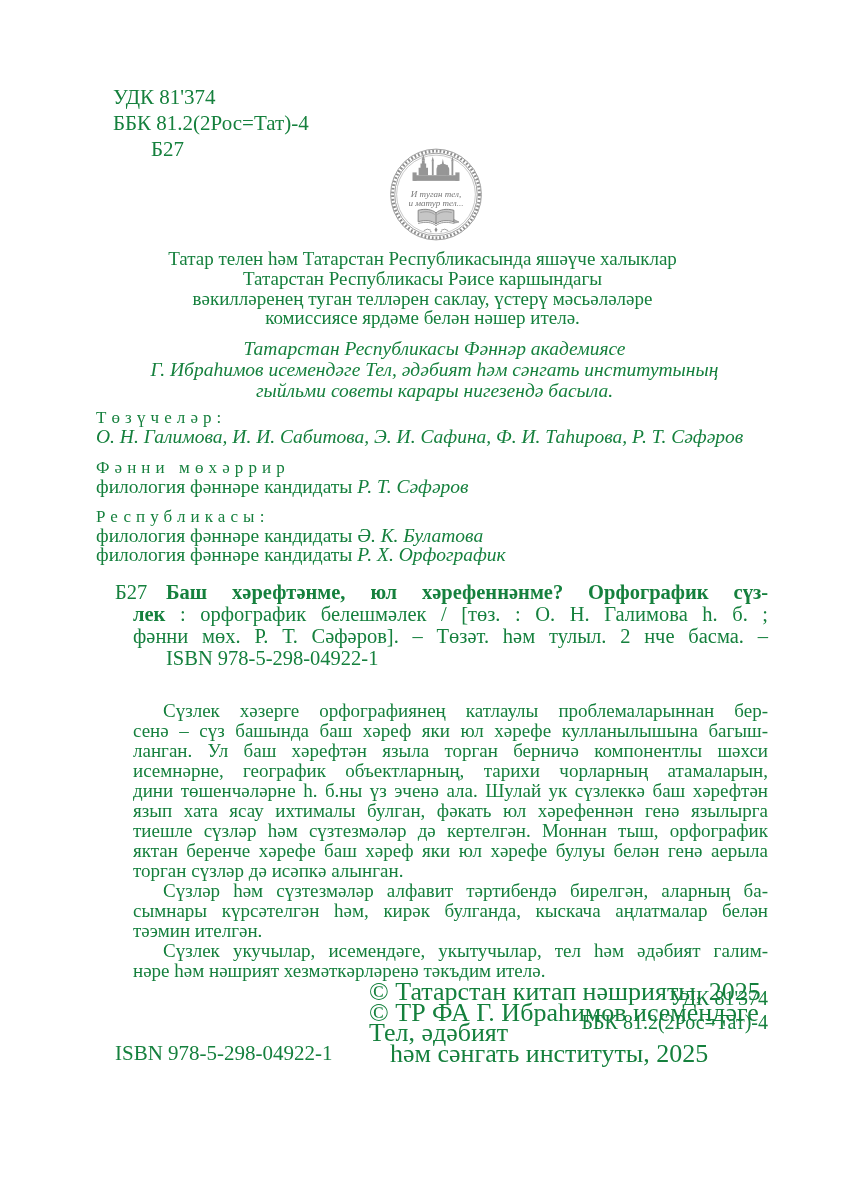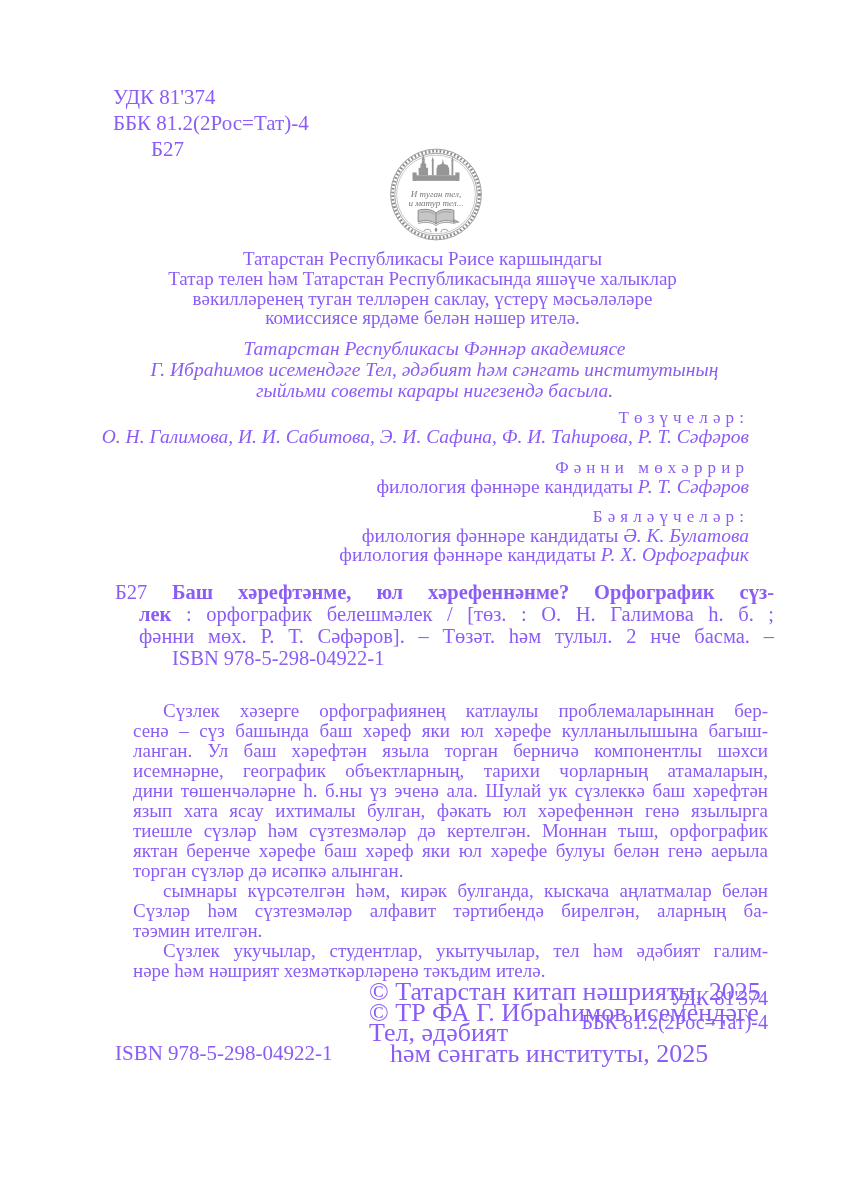--- a/index.html
+++ b/index.html
@@ -1,48 +1,48 @@
 <!DOCTYPE html>
 <html><head>
 <meta charset="utf-8">
 <style>
   html,body { margin:0; padding:0; background:#e8e8e8; }
   .page {
     position:relative; width:846px; height:1200px; margin:0 auto;
-    background:#ffffff; color:#8b5cf6;
+    background:#ffffff; color:#15803d;
     font-family:"Liberation Serif","DejaVu Serif",serif;
     overflow:hidden;
   }
   .abs { position:absolute; }
 
   
   .top-codes { left:113px; top:84px; font-size:21px; line-height:26px; }
   .top-codes .code-b27 { padding-left:38px; }
 
   
   .emblem-box { left:389px; top:146px; width:94px; height:97px; }
 
   
   .commission { left:96px; top:249px; width:653px; text-align:center; font-size:19px; line-height:19.8px; }
   .academy { left:108px; top:338px; width:653px; text-align:center; font-style:italic; font-size:19.5px; line-height:21px; }
 
   
-  .credits { left:96px; width:653px; text-align:right; }
+  .credits { left:96px; width:653px; text-align:left; }
   .compilers { top:408px; }
   .editor { top:458px; }
   .reviewers { top:507px; }
   .credits-header { font-size:17px; letter-spacing:0.30em; line-height:20px; }
   .credit-line { font-size:19.5px; line-height:18.6px; }
   .credit-line .ital { font-style:italic; }
   .compilers .credit-line { font-style:italic; }
 
   
   .bib { left:115px; top:581px; width:653px; font-size:20.5px; line-height:22px; }
   .bib-code { position:absolute; left:0; top:0; }
-  .bib-text { margin-left:24px; width:635px; }
+  .bib-text { margin-left:18px; width:635px; }
   .bib-text .jfull { text-align:justify; text-align-last:justify; }
   .bib-text .first { text-indent:33px; }
   .bib-text .indent { text-indent:33px; }
   .bib-text b { font-weight:bold; }
 
   
   .annotation { left:133px; top:701px; width:635px; font-size:19px; line-height:20px; }
   .jpara > div { text-align:justify; text-align-last:justify; }
   .jpara > div:first-child { text-indent:30px; }
   .jpara > div:last-child { text-align-last:left; }
@@ -104,22 +104,22 @@
         <path d="M37,88.5 q3.5,-3 7.5,-0.5"></path>
         <path d="M63,88.5 q-3.5,-3 -7.5,-0.5"></path>
         <polygon points="50,84.8 51.6,87.6 50,90.4 48.4,87.6" fill="#8e8e8e" stroke="none"></polygon>
         <circle cx="44.5" cy="89.5" r="0.7" fill="#8e8e8e" stroke="none"></circle>
         <circle cx="55.5" cy="89.5" r="0.7" fill="#8e8e8e" stroke="none"></circle>
       </g>
     </svg>
   </div>
 
   <div class="abs commission center-lines">
+      <div>Татар телен һәм Татарстан Республикасында яшәүче халыклар</div>
       <div>Татарстан Республикасы Рәисе каршындагы</div>
-      <div>Татар телен һәм Татарстан Республикасында яшәүче халыклар</div>
       <div>вәкилләренең туган телләрен саклау, үстерү мәсьәләләре</div>
       <div>комиссиясе ярдәме белән нәшер ителә.</div>
     </div>
 
   <div class="abs academy center-lines">
       <div>Татарстан Республикасы Фәннәр академиясе</div>
       <div>Г. Ибраһимов исемендәге Тел, әдәбият һәм сәнгать институтының</div>
       <div>гыйльми советы карары нигезендә басыла.</div>
     </div>
 
@@ -127,21 +127,21 @@
     <div class="credits-header">Төзүчеләр:</div>
     <div class="credit-line">О. Н. Галимова, И. И. Сабитова, Э. И. Сафина, Ф. И. Таһирова, Р. Т. Сәфәров</div>
   </div>
 
   <div class="abs credits editor">
     <div class="credits-header">Фәнни мөхәррир</div>
     <div class="credit-line"><span>филология фәннәре кандидаты </span><span class="ital">Р. Т. Сәфәров</span></div>
   </div>
 
   <div class="abs credits reviewers">
-    <div class="credits-header">Бәяләүчеләр:</div>
+    <div class="credits-header">Республикасы:</div>
     <div class="credit-line"><span>филология фәннәре кандидаты </span><span class="ital">Ә. К. Булатова</span></div>
     <div class="credit-line"><span>филология фәннәре кандидаты </span><span class="ital">Р. Х. Орфографик</span></div>
   </div>
 
   <div class="abs bib">
     <div class="bib-code">Б27</div>
     <div class="bib-text">
       <div class="jfull first"><b>Баш хәрефтәнме, юл хәрефеннәнме? Орфографик сүз-</b></div>
       <div class="jfull"><b>лек</b><span> : орфографик белешмәлек / [төз. : О. Н. Галимова һ. б. ;</span></div>
       <div class="jfull">фәнни мөх. Р. Т. Сәфәров]. – Төзәт. һәм тулыл. 2 нче басма. –</div>
@@ -155,26 +155,26 @@
         <div>сенә – сүз башында баш хәреф яки юл хәрефе кулланылышына багыш-</div>
         <div>ланган. Ул баш хәрефтән языла торган берничә компонентлы шәхси</div>
         <div>исемнәрне, географик объектларның, тарихи чорларның атамаларын,</div>
         <div>дини төшенчәләрне һ. б.ны үз эченә ала. Шулай ук сүзлеккә баш хәрефтән</div>
         <div>язып хата ясау ихтималы булган, фәкать юл хәрефеннән генә язылырга</div>
         <div>тиешле сүзләр һәм сүзтезмәләр дә кертелгән. Моннан тыш, орфографик</div>
         <div>яктан беренче хәрефе баш хәреф яки юл хәрефе булуы белән генә аерыла</div>
         <div>торган сүзләр дә исәпкә алынган.</div>
       </div>
     <div class="jpara">
+        <div>Сүзләр һәм сүзтезмәләр алфавит тәртибендә бирелгән, аларның ба-</div>
         <div>сымнары күрсәтелгән һәм, кирәк булганда, кыскача аңлатмалар белән</div>
-        <div>Сүзләр һәм сүзтезмәләр алфавит тәртибендә бирелгән, аларның ба-</div>
         <div>тәэмин ителгән.</div>
       </div>
     <div class="jpara">
-        <div>Сүзлек укучылар, студентлар, укытучылар, тел һәм әдәбият галим-</div>
+        <div>Сүзлек укучылар, исемендәге, укытучылар, тел һәм әдәбият галим-</div>
         <div>нәре һәм нәшрият хезмәткәрләренә тәкъдим ителә.</div>
       </div>
   </div>
 
   <div class="abs bottom-codes">
     <div>УДК 81'374</div>
     <div>ББК 81.2(2Рос=Тат)-4</div>
   </div>
 
   <div class="abs isbn-bottom">ISBN 978-5-298-04922-1</div>

